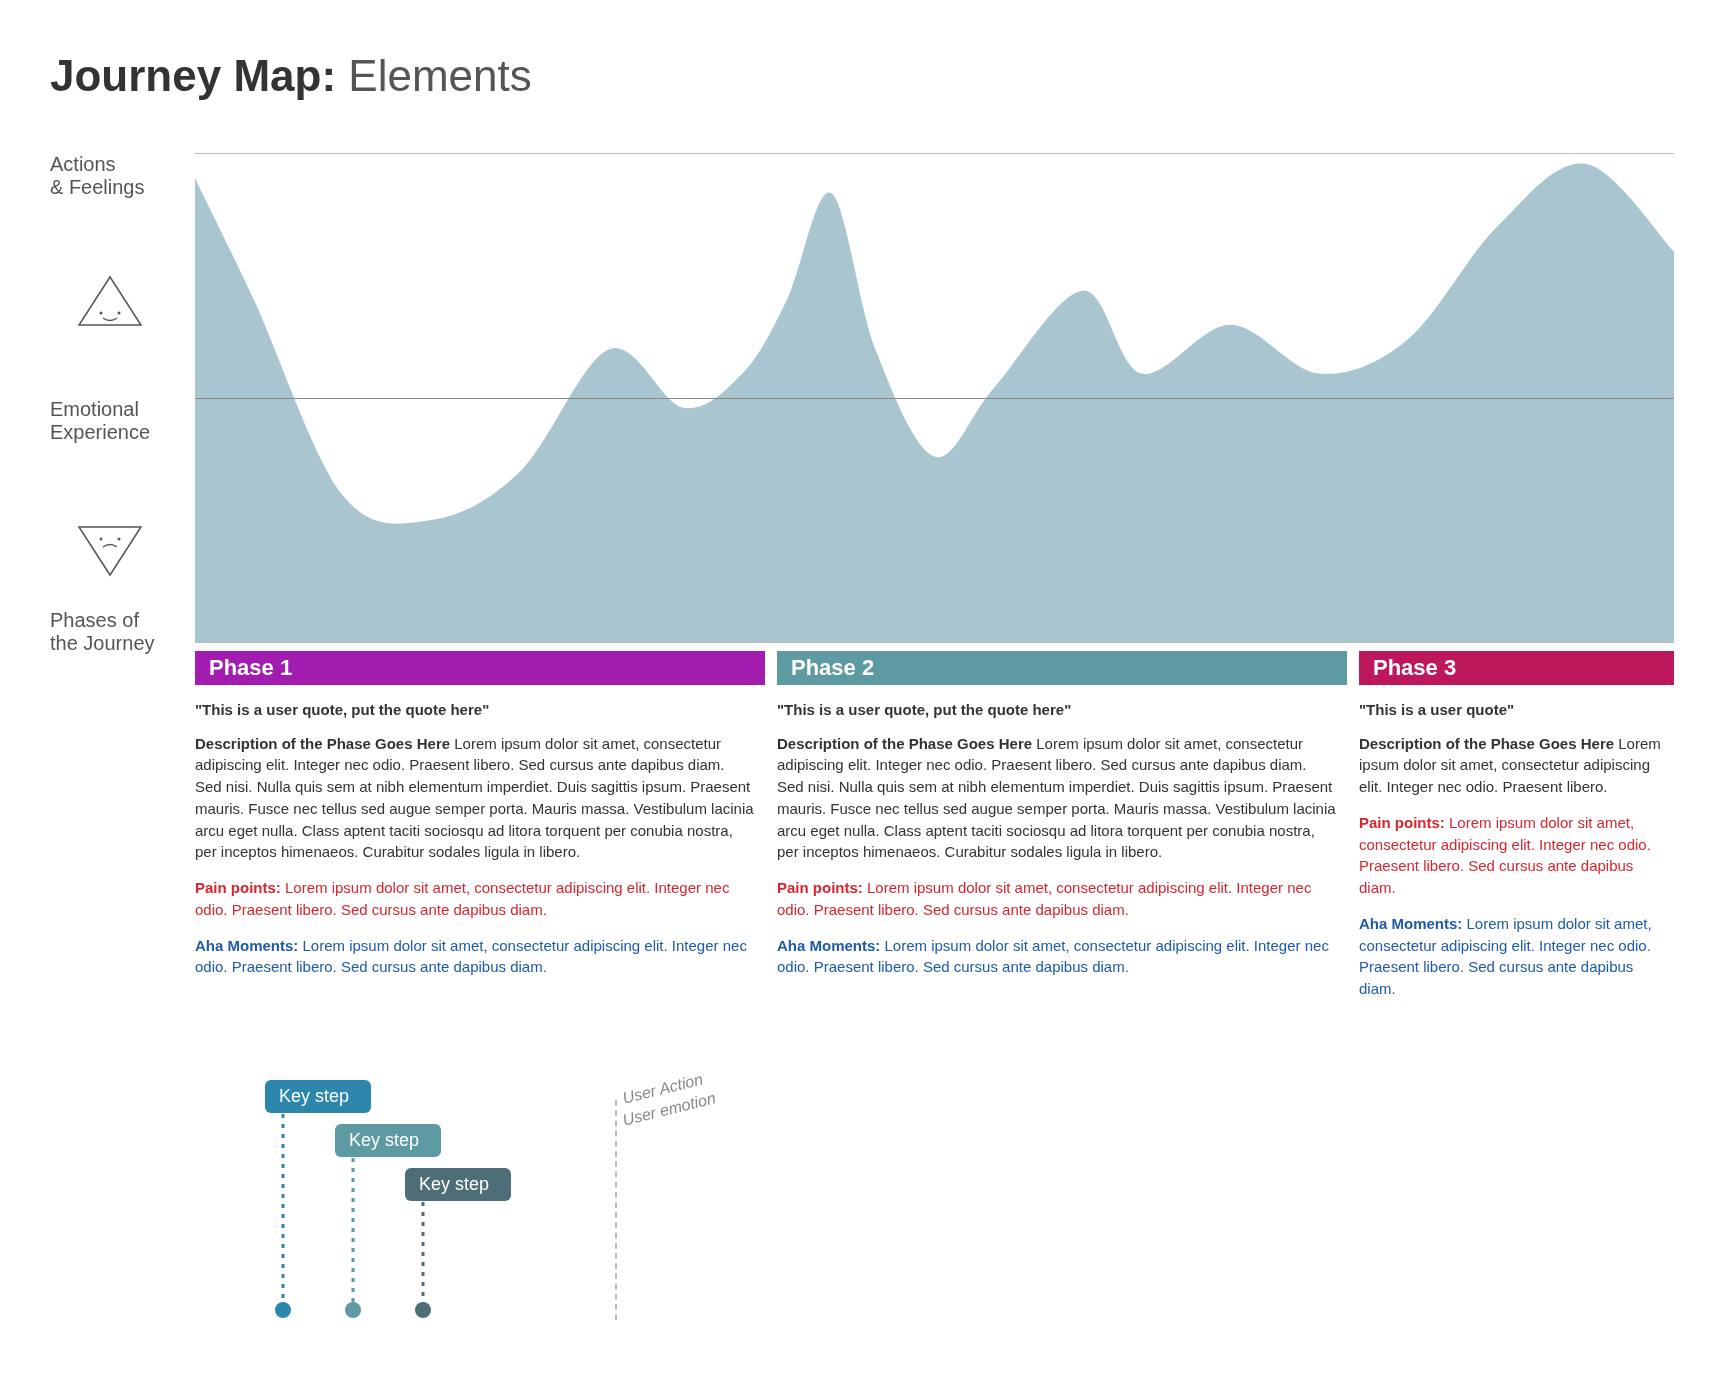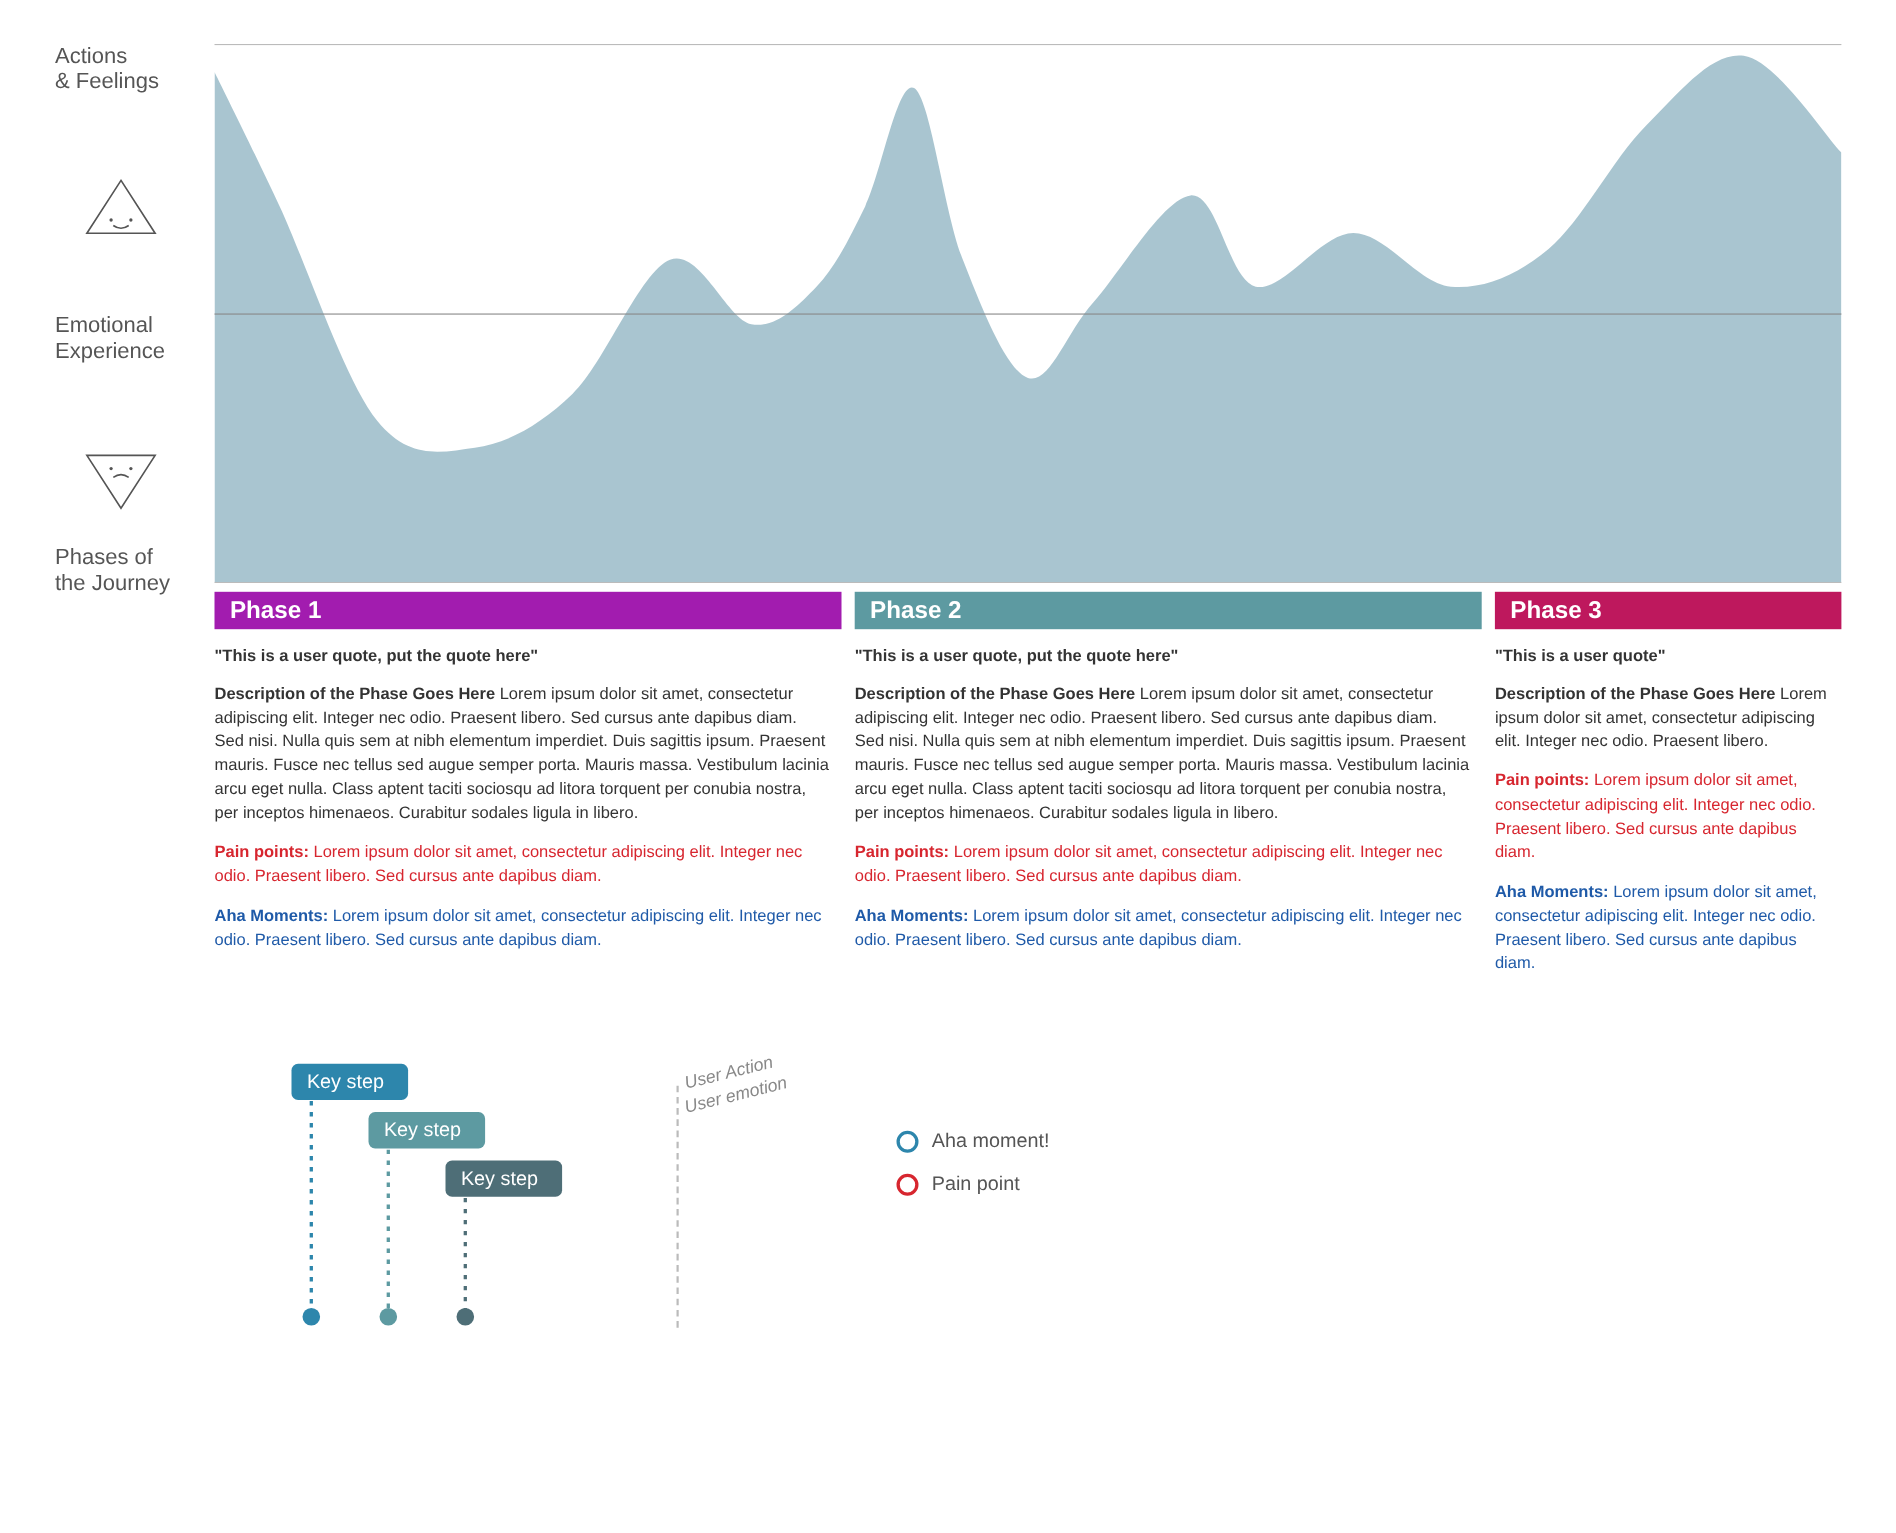--- a/index.html
+++ b/index.html
@@ -153,20 +153,24 @@
   .circ {
     width: 20px; height: 20px; border-radius: 50%; background:#fff;
     border: 3px solid;
   }
 </style>
 </head>
 <body>
 
 <div class="page">
 
+  <h1 class="page-title">
+    <b>Journey Map:</b>
+    <span>Elements</span>
+  </h1>
 
   <div class="chart-row">
     <div class="axis-col">
       <div class="axis-top-label" style="white-space:pre-line;">Actions
 &amp; Feelings</div>
 
       <span class="axis-happy-icon">
         <svg width="70" height="56" viewBox="0 0 70 56">
           <polygon points="35,4 66,52 4,52" fill="none" stroke="#555" stroke-width="1.5"></polygon>
           <circle cx="26" cy="40" r="1.5" fill="#555"></circle>
@@ -248,25 +252,15 @@
         </svg>
       </div>
 
 
     <div class="useraction-col">
       <div class="ua-line"></div>
       <div class="ua-lab1">User Action</div>
       <div class="ua-lab2">User emotion</div>
     </div>
 
-    <div class="markers-col">
-      <div class="marker-row">
-        <span class="circ" id="aha-circ" style="border-color: rgb(45, 134, 172);"></span>
-        <span>Aha moment!</span>
-      </div>
-      <div class="marker-row">
-        <span class="circ" id="pain-circ" style="border-color: rgb(215, 38, 47);"></span>
-        <span>Pain point</span>
-      </div>
-    </div>
   </div>
 
 </div>
 
 </body></html>

